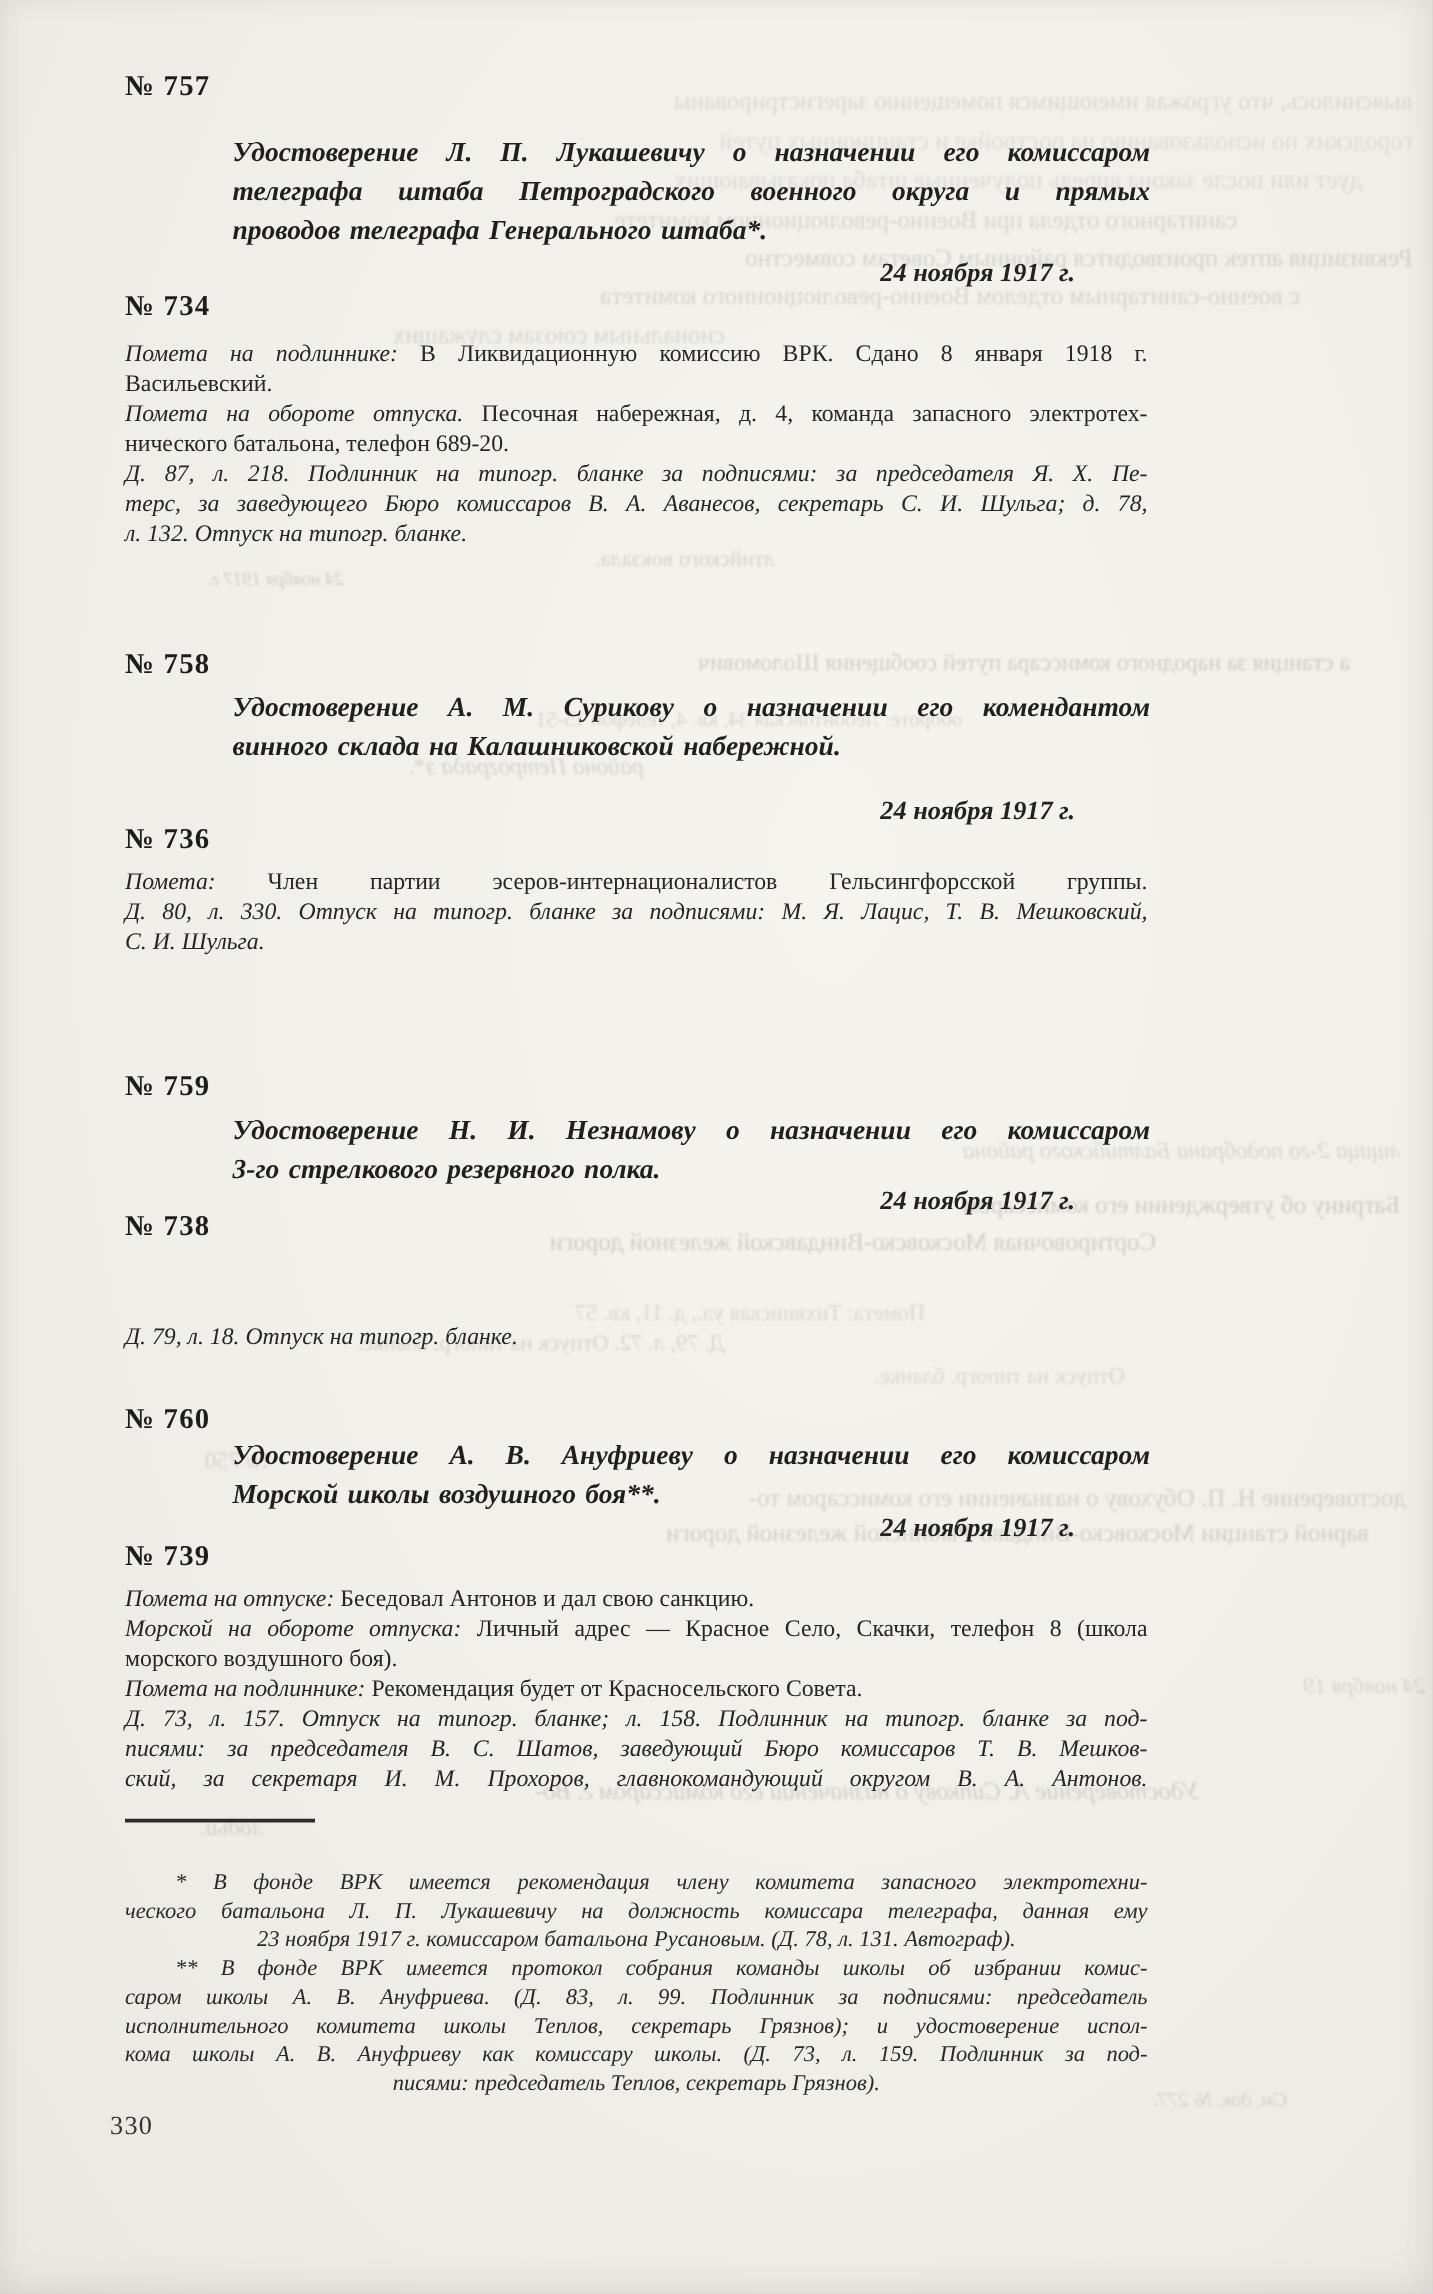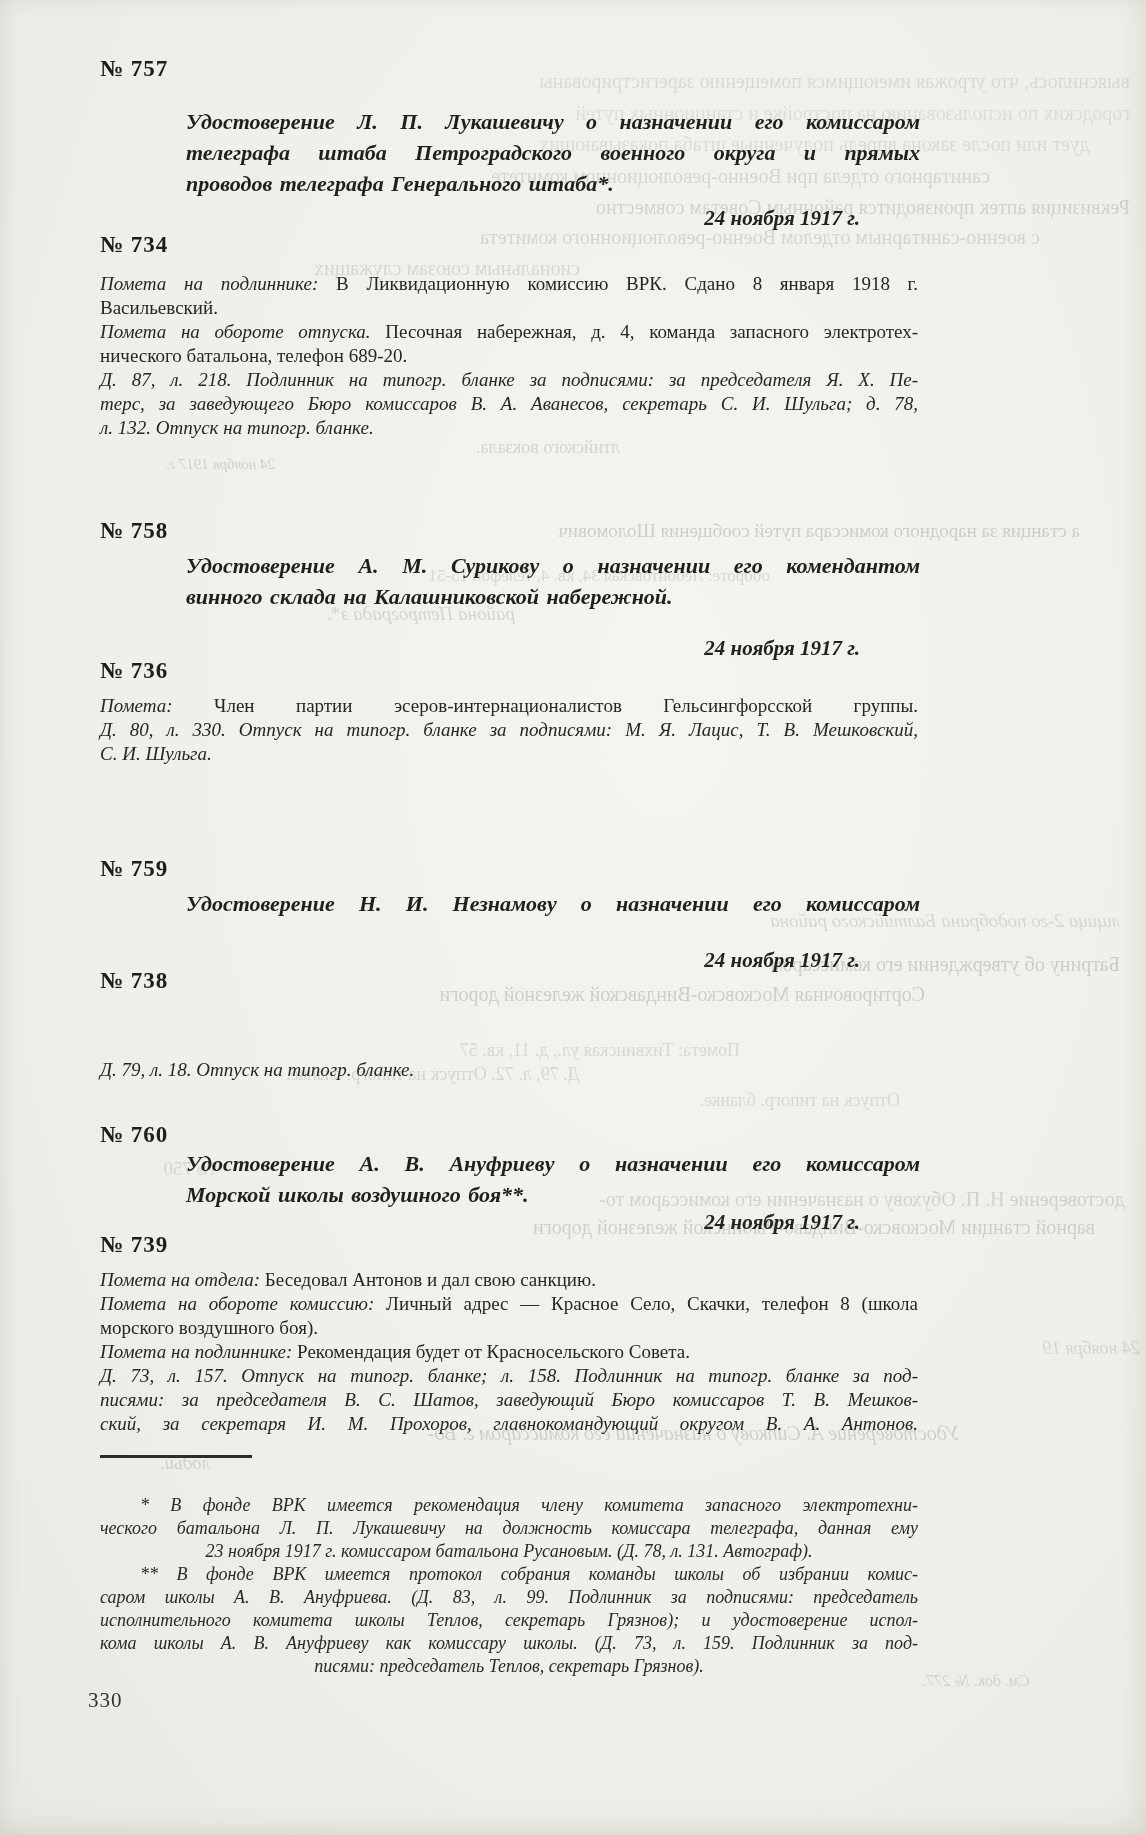--- a/index.html
+++ b/index.html
@@ -126,37 +126,38 @@
   <div class="docnum" style="top:658px">№ 736</div>
   <div class="bodyblock" style="top:694px">
     <div class="bl jl"><span class="lbl">Помета:</span><span> Член партии эсеров-интернационалистов Гельсингфорсской группы.</span></div>
     <div class="bl it jl"><span>Д. 80, л. 330. Отпуск на типогр. бланке за подписями: М. Я. Лацис, Т. В. Мешковский,</span></div>
     <div class="bl it"><span>С. И. Шульга.</span></div>
   </div>
 
   <div class="docnum" style="top:856px">№ 759</div>
   <div class="titleblock" style="top:888px">
     <div class="tl jl">Удостоверение  Н.  И.  Незнамову   о  назначении  его комиссаром</div>
+    <div class="tl">3-го стрелкового резервного полка.</div>
   </div>
   <div class="date" style="top:948px">24 ноября 1917 г.</div>
   <div class="docnum" style="top:968px">№ 738</div>
   <div class="bodyblock" style="top:1058px">
     <div class="bl it"><span>Д. 79, л. 18. Отпуск на типогр. бланке.</span></div>
   </div>
 
   <div class="docnum" style="top:1122px">№ 760</div>
   <div class="titleblock" style="top:1148px">
     <div class="tl jl">Удостоверение  А.  В.  Ануфриеву   о  назначении   его комиссаром</div>
     <div class="tl">Морской школы воздушного боя**.</div>
   </div>
   <div class="date" style="top:1210px">24 ноября 1917 г.</div>
   <div class="docnum" style="top:1232px">№ 739</div>
   <div class="bodyblock" style="top:1268px">
-    <div class="bl"><span class="lbl">Помета на отдела:</span><span> Беседовал Антонов и дал свою санкцию.</span></div>
-    <div class="bl jl"><span class="lbl">Помета на обороте комиссию:</span><span> Личный адрес — Красное Село, Скачки, телефон 8 (школа</span></div>
+    <div class="bl"><span class="lbl">Помета на отпуске:</span><span> Беседовал Антонов и дал свою санкцию.</span></div>
+    <div class="bl jl"><span class="lbl">Морской на обороте отпуска:</span><span> Личный адрес — Красное Село, Скачки, телефон 8 (школа</span></div>
     <div class="bl"><span>морского воздушного боя).</span></div>
     <div class="bl"><span class="lbl">Помета на подлиннике:</span><span> Рекомендация будет от Красносельского Совета.</span></div>
     <div class="bl it jl"><span>Д. 73, л. 157. Отпуск на типогр. бланке; л. 158. Подлинник на типогр. бланке за под-</span></div>
     <div class="bl it jl"><span>писями: за председателя В. С. Шатов, заведующий Бюро комиссаров Т. В. Мешков-</span></div>
     <div class="bl it jl"><span>ский, за секретаря И. М. Прохоров, главнокомандующий округом В. А. Антонов.</span></div>
   </div>
 
   <div class="fnrule"></div>
   <div class="fnblock" style="top:1494px">
     <div class="fl ind jl">* В фонде ВРК имеется рекомендация члену комитета запасного электротехни-</div>

